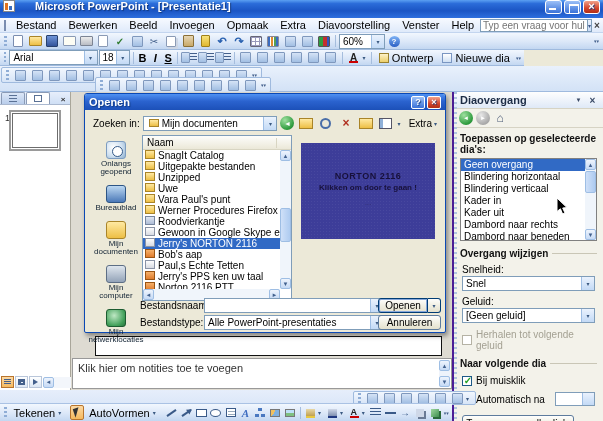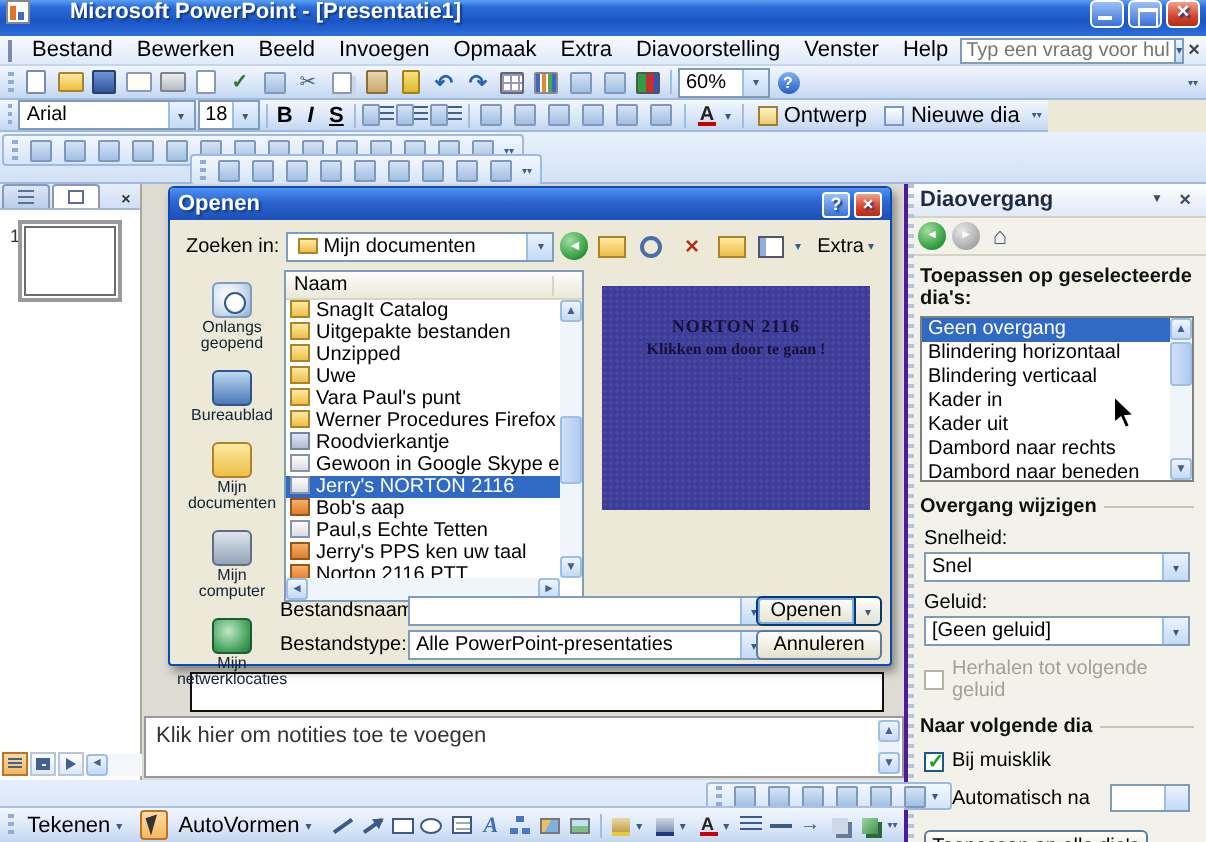--- a/index.html
+++ b/index.html
@@ -160,23 +160,23 @@
 .fic{width:10px;height:9px;margin:0 3px 0 2px;flex:none;border:1px solid #8a93a5;background:linear-gradient(#fdfdfd,#d8dbe2)}
 .t-folder .fic{background:linear-gradient(#ffe9a2,#edbf45);border-color:#a98428}
 .t-ppt .fic{background:linear-gradient(#f5b06a,#e07c2d);border-color:#9a5514}
 .t-image .fic{background:linear-gradient(#dfe6f2,#aebdd6);border-color:#76859e}
 .fl-vsb{position:absolute;right:0;top:14px;bottom:11px;width:11px;background:#f0f5fb;display:flex;flex-direction:column}
 .fl-vsb .thumb9{position:absolute;left:0;top:58px;width:11px;height:34px;background:linear-gradient(90deg,#cfe0f8,#aecbf0);border:1px solid #9ebee4;border-radius:2px}
 .fl-vsb .sb.dn{margin-top:auto}
 .fl-hsb{position:absolute;left:0;right:11px;bottom:0;height:11px;background:#f0f5fb;display:flex;justify-content:space-between}
 
 #preview{position:absolute;left:211px;top:41px;width:146px;height:160px}
-.pslide{position:absolute;left:5px;top:8px;width:134px;height:112px;background:#3d3d99;
+.pslide{position:absolute;left:5px;top:8px;width:134px;height:96px;background:#3d3d99;
   background-image:radial-gradient(rgba(255,255,255,.06) 1px,transparent 1px);background-size:3px 3px;
-  font-family:Liberation Serif, serif;color:#17103a;text-align:center;padding-top:15px}
+  font-family:Liberation Sans, sans-serif;color:#17103a;text-align:center;padding-top:28px}
 .pl1{font-size:9px;letter-spacing:.5px;font-weight:bold}
 .pl2{font-size:8px;margin-top:2px;font-weight:bold}
 .pl3{font-size:5px;margin-top:9px;opacity:.85}
 
 .dlg-frow{position:absolute;left:55px;height:15px;display:flex;align-items:center;font-size:10px}
 .dlg-frow .flabel{width:64px}
 .dlg-frow .combo{width:180px}
 .xpbtn{background:linear-gradient(#fefefd,#f2f1e6 45%,#e4e1cd);border:1px solid #5d7b9d;border-radius:3px;
   font-size:10px;display:flex;align-items:center;justify-content:center;height:15px}
 #btn-open{position:absolute;left:293px;top:204px;width:63px;display:flex}

